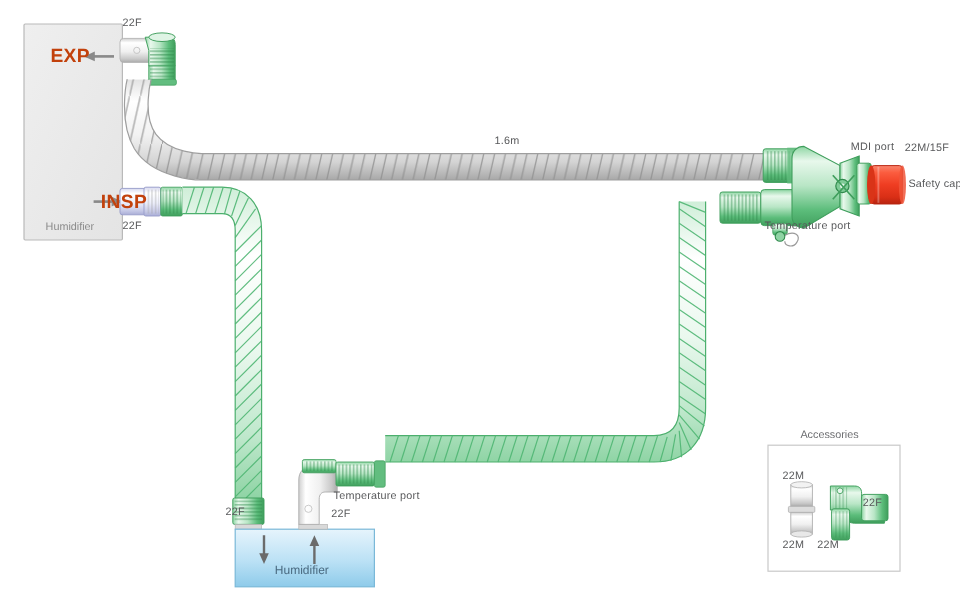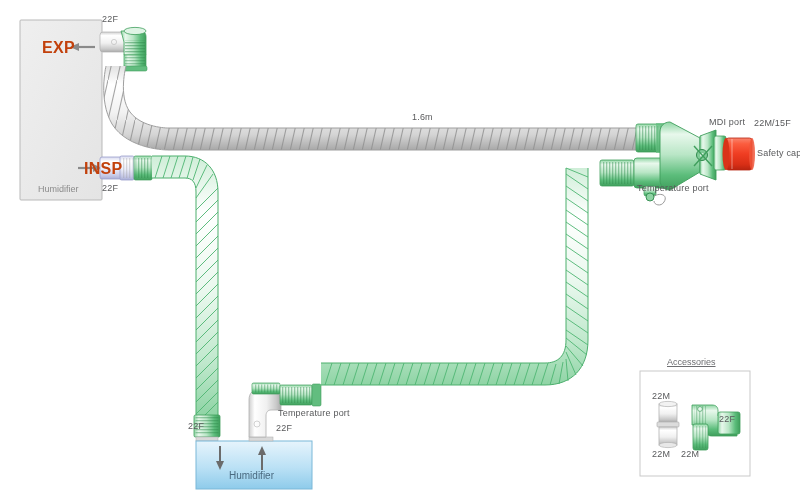--- a/index.html
+++ b/index.html
@@ -9,21 +9,21 @@
     font-family:"Liberation Sans","DejaVu Sans",sans-serif;
     color:#58595b;
   }
   #stage{position:absolute;left:0;top:0;width:800px;height:503px;}
   svg#diagram{position:absolute;left:0;top:0;width:800px;height:503px;display:block;}
 
   .lbl{position:absolute;white-space:nowrap;font-size:9px;color:#58595b;letter-spacing:.2px;text-align:center;}
   .port{position:absolute;white-space:nowrap;font-size:16px;font-weight:bold;color:#c2410c;letter-spacing:.3px;}
   .vent-name{position:absolute;font-size:9px;color:#8b8b8b;white-space:nowrap;}
   .hum-name{position:absolute;font-size:10px;color:#4a6a80;white-space:nowrap;}
-  .acc-title{position:absolute;font-size:9px;color:#6d6e71;white-space:nowrap;text-decoration:underline;}
+  .acc-title{position:absolute;font-size:9px;color:#6d6e71;white-space:nowrap;}
 </style>
 </head>
 <body>
 
 <div id="stage">
 
   <svg id="diagram" viewBox="0 0 800 503">
     <defs>
 
       <linearGradient id="gGreenV" x1="0" y1="0" x2="1" y2="0">

